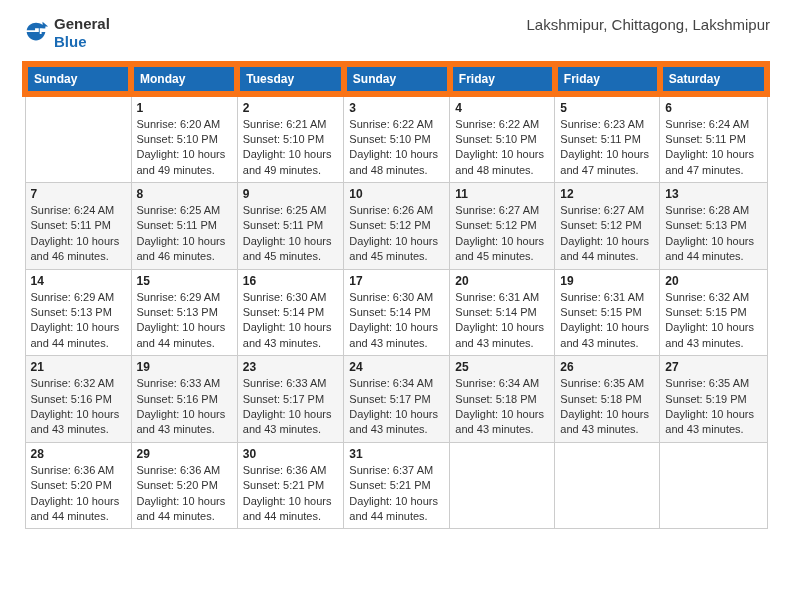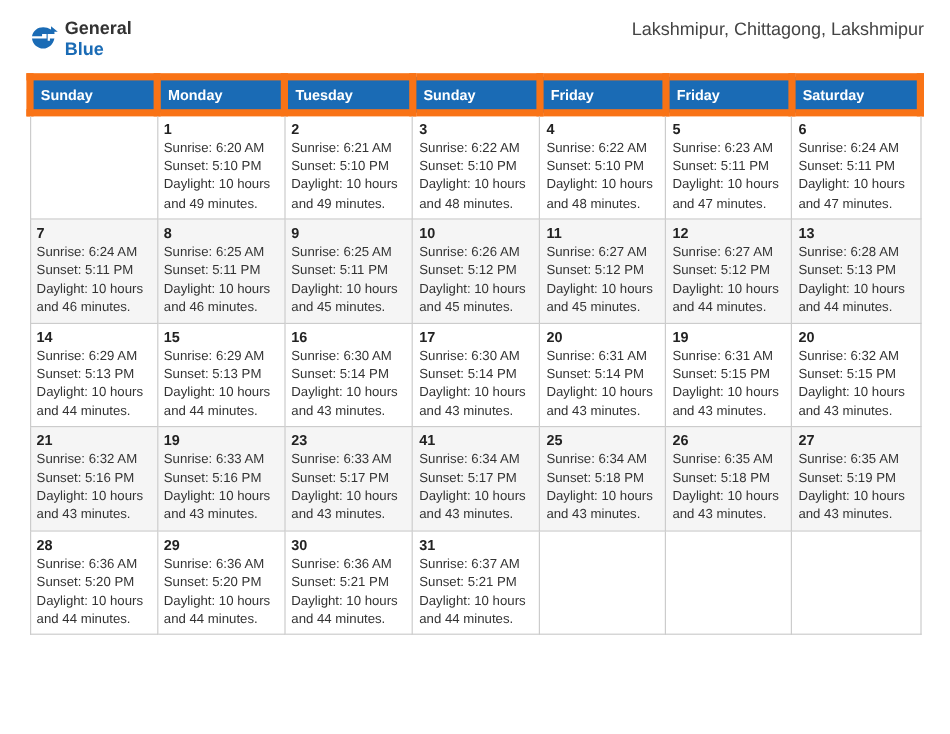--- a/index.html
+++ b/index.html
@@ -273,21 +273,21 @@
 Sunset: 5:16 PM
 Daylight: 10 hours and 43 minutes.</div>
           </td>
           <td>
             <div class="day-number">23</div>
             <div class="day-info" style="white-space: pre-line;">Sunrise: 6:33 AM
 Sunset: 5:17 PM
 Daylight: 10 hours and 43 minutes.</div>
           </td>
           <td>
-            <div class="day-number">41</div>
+            <div class="day-number">24</div>
             <div class="day-info" style="white-space: pre-line;">Sunrise: 6:34 AM
 Sunset: 5:17 PM
 Daylight: 10 hours and 43 minutes.</div>
           </td>
           <td>
             <div class="day-number">25</div>
             <div class="day-info" style="white-space: pre-line;">Sunrise: 6:34 AM
 Sunset: 5:18 PM
 Daylight: 10 hours and 43 minutes.</div>
           </td>

